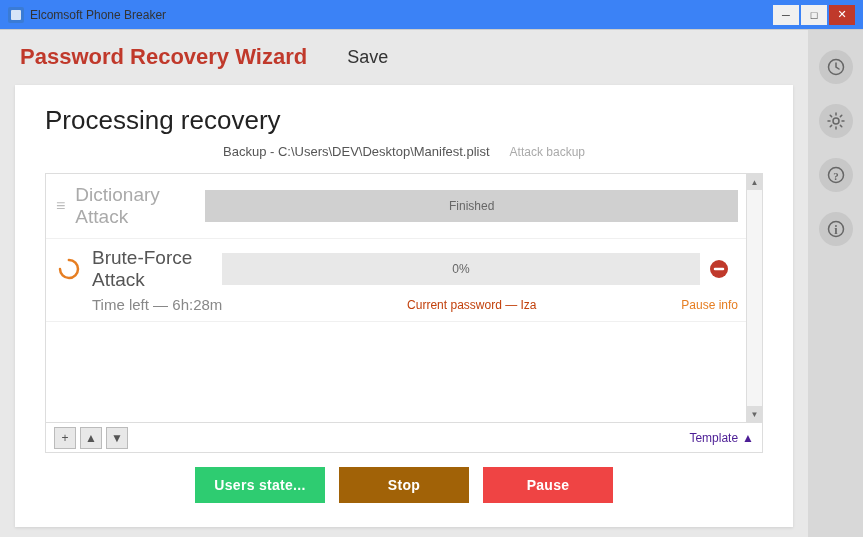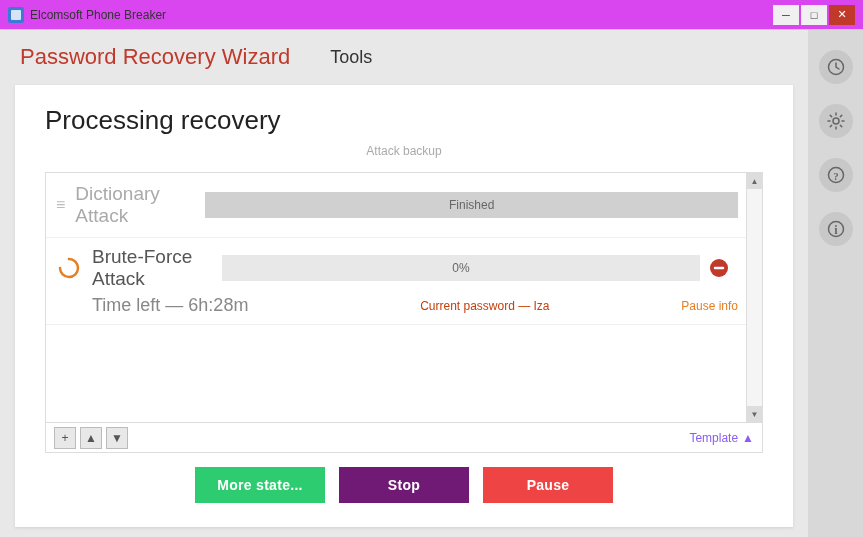--- a/index.html
+++ b/index.html
@@ -7,21 +7,21 @@
       width: 863px;
       height: 537px;
       font-family: 'Segoe UI', Arial, sans-serif;
       background: #e8e8e8;
       overflow: hidden;
     }
 
     
     .titlebar {
       height: 30px;
-      background: #d946ef;
+      background: #3b82f6;
       border-bottom: 1px solid #ccc;
       display: flex;
       align-items: center;
       justify-content: space-between;
       padding: 0 8px;
       user-select: none;
     }
     .titlebar-left {
       display: flex;
       align-items: center;
@@ -74,21 +74,21 @@
     .top-nav {
       height: 55px;
       background: #e8e8e8;
       display: flex;
       align-items: center;
       padding: 0 20px;
       gap: 40px;
     }
     .nav-item-wizard {
       font-size: 22px;
-      font-weight: 400;
+      font-weight: 700;
       color: #c0392b;
       cursor: pointer;
       line-height: 1.2;
     }
     .nav-item-tools {
       font-size: 18px;
       color: #333;
       cursor: pointer;
       font-weight: 400;
     }
@@ -208,21 +208,21 @@
       color: #777;
       flex-shrink: 0;
     }
 
     .attack-progress-area {
       flex: 1;
     }
 
     .progress-bar-container {
       background: #e8e8e8;
-      height: 26px;
+      height: 32px;
       position: relative;
       overflow: hidden;
     }
     .progress-bar-fill {
       height: 100%;
       background: #d0d0d0;
     }
     .progress-bar-label {
       position: absolute;
       top: 50%;
@@ -260,21 +260,21 @@
     }
     .brute-row-bottom {
       display: flex;
       align-items: center;
       padding-left: 36px;
       width: 100%;
       margin-top: 5px;
     }
 
     .time-left {
-      font-size: 18px;
+      font-size: 15px;
       color: #888;
       margin-right: 40px;
     }
 
     .current-password {
       font-size: 12px;
       color: #c2410c;
       flex: 1;
       text-align: center;
     }
@@ -331,21 +331,21 @@
       background: #e8e8e8;
       cursor: pointer;
       display: flex;
       align-items: center;
       justify-content: center;
       font-size: 12px;
       color: #555;
     }
     .template-link {
       font-size: 12px;
-      color: #8b5cf6;
+      color: #4c1d95;
       cursor: pointer;
       display: flex;
       align-items: center;
       gap: 4px;
     }
 
     
     .action-buttons {
       display: flex;
       justify-content: center;
@@ -357,21 +357,21 @@
       height: 36px;
       min-width: 130px;
       border: none;
       cursor: pointer;
       font-size: 14px;
       font-weight: 600;
       color: white;
       letter-spacing: 0.3px;
     }
     .btn-save { background: #2ecc71; }
-    .btn-stop { background: #701a75; }
+    .btn-stop { background: #a16207; }
     .btn-pause { background: #ef4444; }
 
     
     .right-sidebar {
       width: 55px;
       background: #d8d8d8;
       display: flex;
       flex-direction: column;
       align-items: center;
       padding: 20px 0;
@@ -407,27 +407,28 @@
     <button class="titlebar-btn">□</button>
     <button class="titlebar-btn close">✕</button>
   </div>
 </div>
 
 <div class="app-body">
   <div class="main-area">
 
     <div class="top-nav">
       <span class="nav-item-wizard">Password Recovery Wizard</span>
-      <span class="nav-item-tools">Tools</span>
+      <span class="nav-item-tools">Save</span>
     </div>
 
     <div class="content-card">
       <div class="card-title">Processing recovery</div>
 
       <div class="backup-path-row">
+        <span class="backup-path">Backup - C:\Users\DEV\Desktop\Manifest.plist</span>
         <a class="change-backup-link">Attack backup</a>
       </div>
 
       <div class="attack-list-container">
         <div class="attack-list-scroll">
 
           <div class="attack-row dict-row">
             <span class="drag-handle">≡</span>
             <span class="attack-name">Dictionary Attack</span>
             <div class="attack-progress-area">
@@ -480,21 +481,21 @@
             <button class="toolbar-icon-btn">▼</button>
           </div>
           <div class="template-link">
             <span>Template</span>
             <span>▲</span>
           </div>
         </div>
       </div>
 
       <div class="action-buttons">
-        <button class="btn btn-save">More state...</button>
+        <button class="btn btn-save">Users state...</button>
         <button class="btn btn-stop">Stop</button>
         <button class="btn btn-pause">Pause</button>
       </div>
 
     </div>
   </div>
 
   <div class="right-sidebar">
     <div class="sidebar-icon">
       <svg width="18" height="18" viewBox="0 0 18 18" fill="none">

